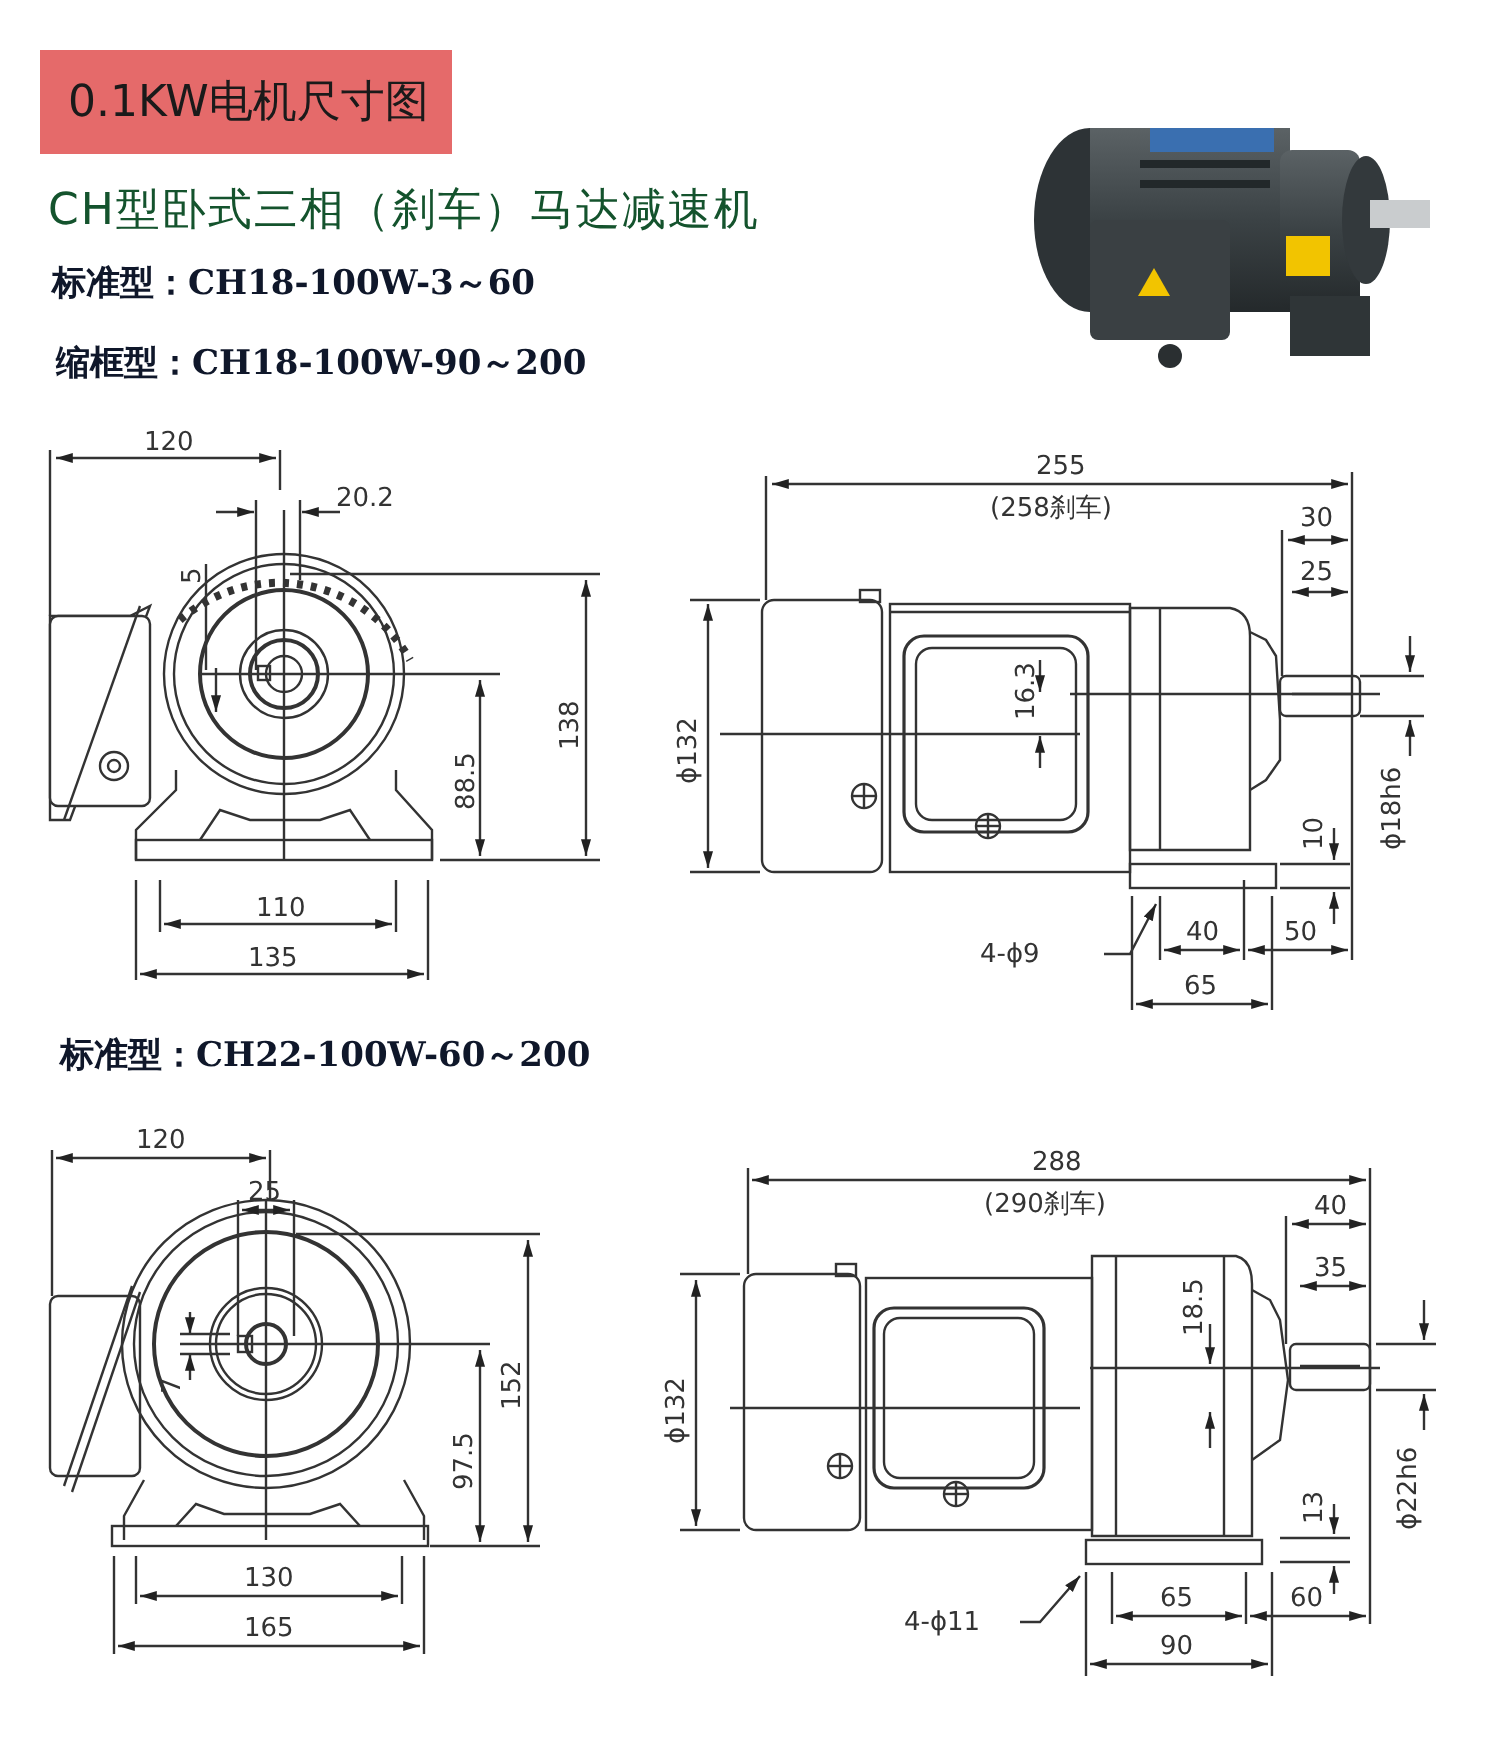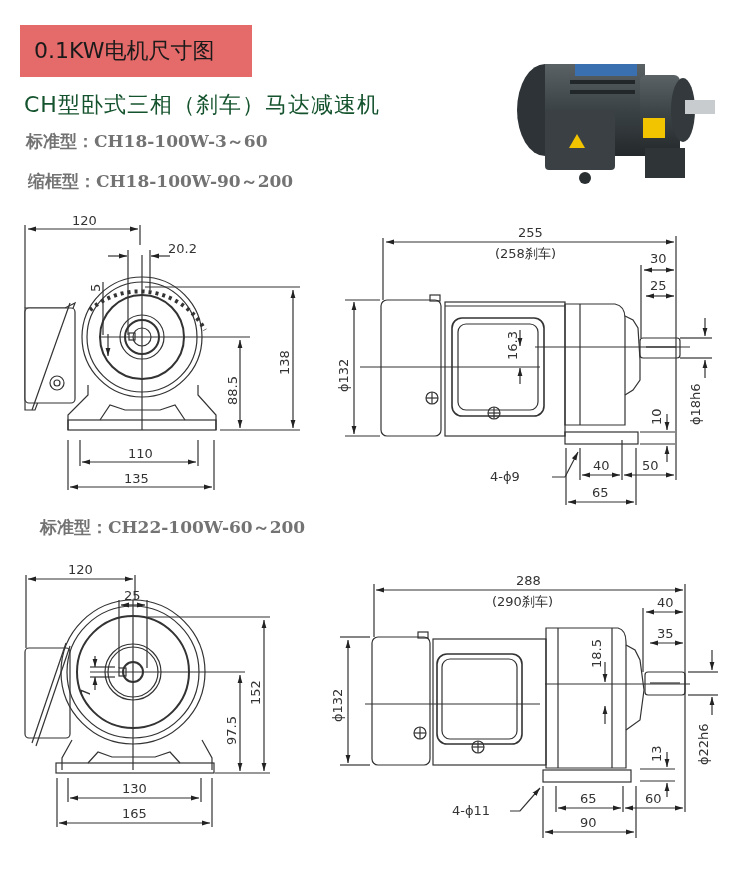--- a/index.html
+++ b/index.html
@@ -1,28 +1,28 @@
 <!DOCTYPE html>
 <html><head>
 <meta charset="utf-8">
 <style>
   html, body { margin: 0; padding: 0; background: #ffffff; }
   body { width: 750px; height: 880px; position: relative; overflow: hidden;
          font-family: "DejaVu Sans", "Liberation Sans", sans-serif; }
-  .badge { position: absolute; left: 20px; top: 25px; width: 232px; height: 52px;
+  .badge { position: absolute; left: 20px; top: 25px; width: 206px; height: 52px;
            background: #e56a6a; display: flex; align-items: center; text-align: right; }
   .badge span { margin-left: 14px; font-size: 22px; color: #1a1a1a; letter-spacing: 0px;
                 font-family: "DejaVu Sans", sans-serif; }
   .subtitle { position: absolute; left: 24px; top: 90px; font-size: 22px; color: #14532d;
               letter-spacing: 1px; font-family: "DejaVu Sans", sans-serif; }
   .model { position: absolute; font-family: "DejaVu Serif", "Liberation Serif", serif;
-           font-weight: bold; font-size: 17px; color: #737373; }
+           font-weight: bold; font-size: 17px; color: #0f172a; }
   .m1 { left: 26px; top: 130px; }
   .m2 { left: 28px; top: 170px; }
-  .m3 { left: 40px; top: 516px; }
+  .m3 { left: 30px; top: 516px; }
   .photo { position: absolute; left: 505px; top: 40px; width: 240px; height: 160px; }
   svg text { font-family: "DejaVu Sans", "Liberation Sans", sans-serif; fill: #333; }
   .drawing { position: absolute; left: 0; top: 0; }
 </style>
 </head>
 <body>
 
 <div class="badge">
   <span>0.1KW电机尺寸图</span>
 </div>

